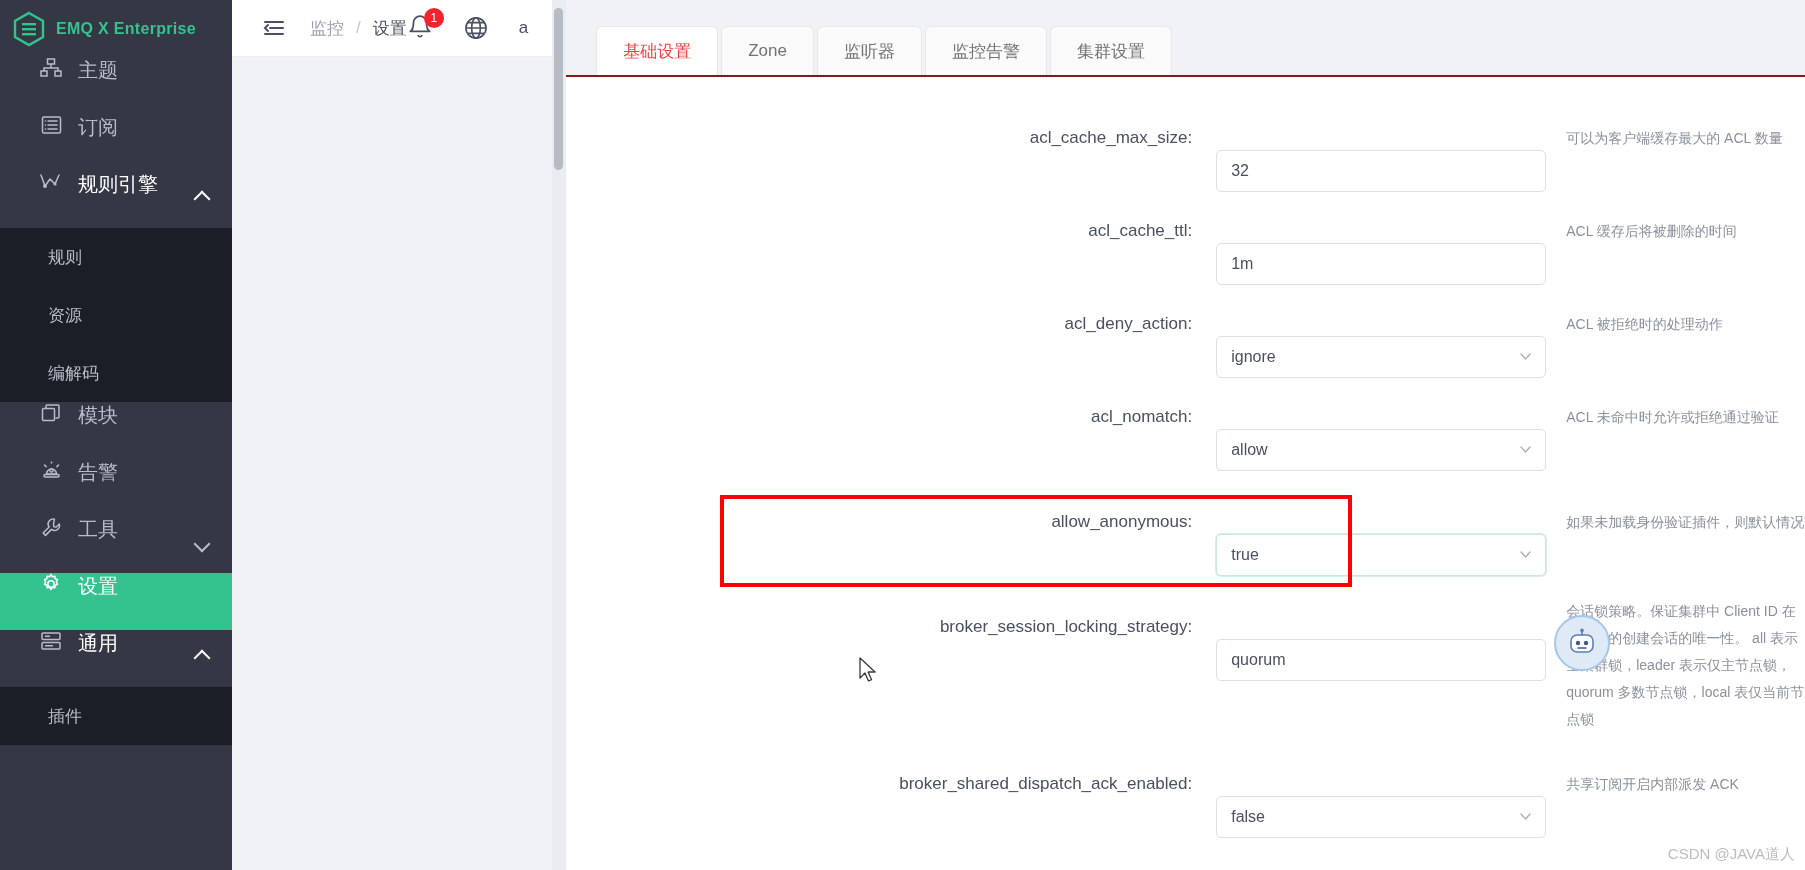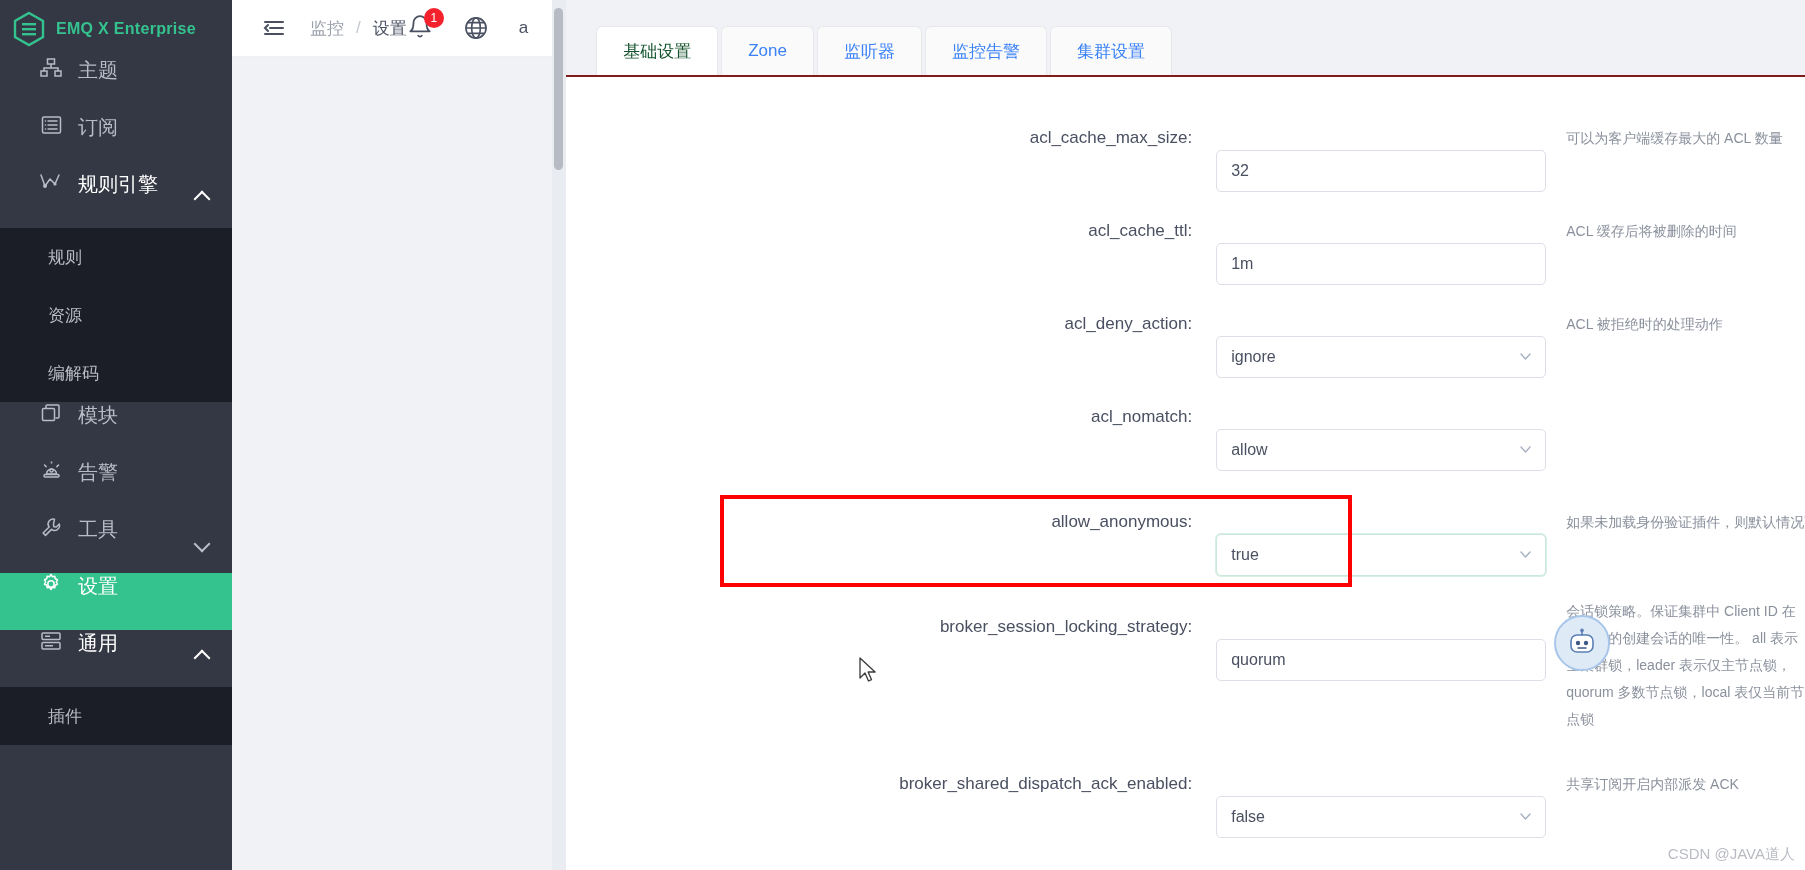--- a/index.html
+++ b/index.html
@@ -101,24 +101,24 @@
   }
   .panel { flex: 1; position: relative; overflow: hidden; }
 
   .tabs {
     display: flex; align-items: flex-end; height: 49px;
     padding-left: 30px; margin-top: 26px; gap: 3px;
   }
   .tab {
     height: 49px; padding: 0 26px; background: #fafafa;
     border: 1px solid #e6e8eb; border-bottom: none;
-    border-radius: 6px 6px 0 0; color: #3b82f6; font-size: 17px;
+    border-radius: 6px 6px 0 0; color: #737373; font-size: 17px;
     display: flex; align-items: center; cursor: pointer; white-space: nowrap;
   }
-  .tab.active { background: #ffffff; color: #14532d; border-color: #e6e8eb; }
+  .tab.active { background: #ffffff; color: #ef4444; border-color: #e6e8eb; }
 
   .form-card {
     background: #fff; min-height: 700px;
     border-top: 2px solid #7f1d1d;
     padding-top: 40px;
     position: relative;
   }
 
   .form-row {
     display: flex; align-items: flex-start;
@@ -396,20 +396,21 @@
           <div class="form-row">
             <div class="row-label">acl_nomatch:</div>
             <div class="field select">
               <span>allow</span>
               <span class="chev">
                 <svg width="11" height="8" viewBox="0 0 11 8" fill="none" stroke="#a7b0c0" stroke-width="1.4">
                     <path d="M1 1l4.5 5L10 1" stroke-linecap="round" stroke-linejoin="round"></path>
                   </svg>
               </span>
             </div>
+            <div class="desc">ACL 未命中时允许或拒绝通过验证</div>
           </div>
 
           <div class="form-row" style="margin-top:30px;margin-bottom:30px;">
             <div class="row-label">allow_anonymous:</div>
             <div class="field select focused">
               <span>true</span>
               <span class="chev">
                 <svg width="11" height="8" viewBox="0 0 11 8" fill="none" stroke="#a7b0c0" stroke-width="1.4">
                     <path d="M1 1l4.5 5L10 1" stroke-linecap="round" stroke-linejoin="round"></path>
                   </svg>

